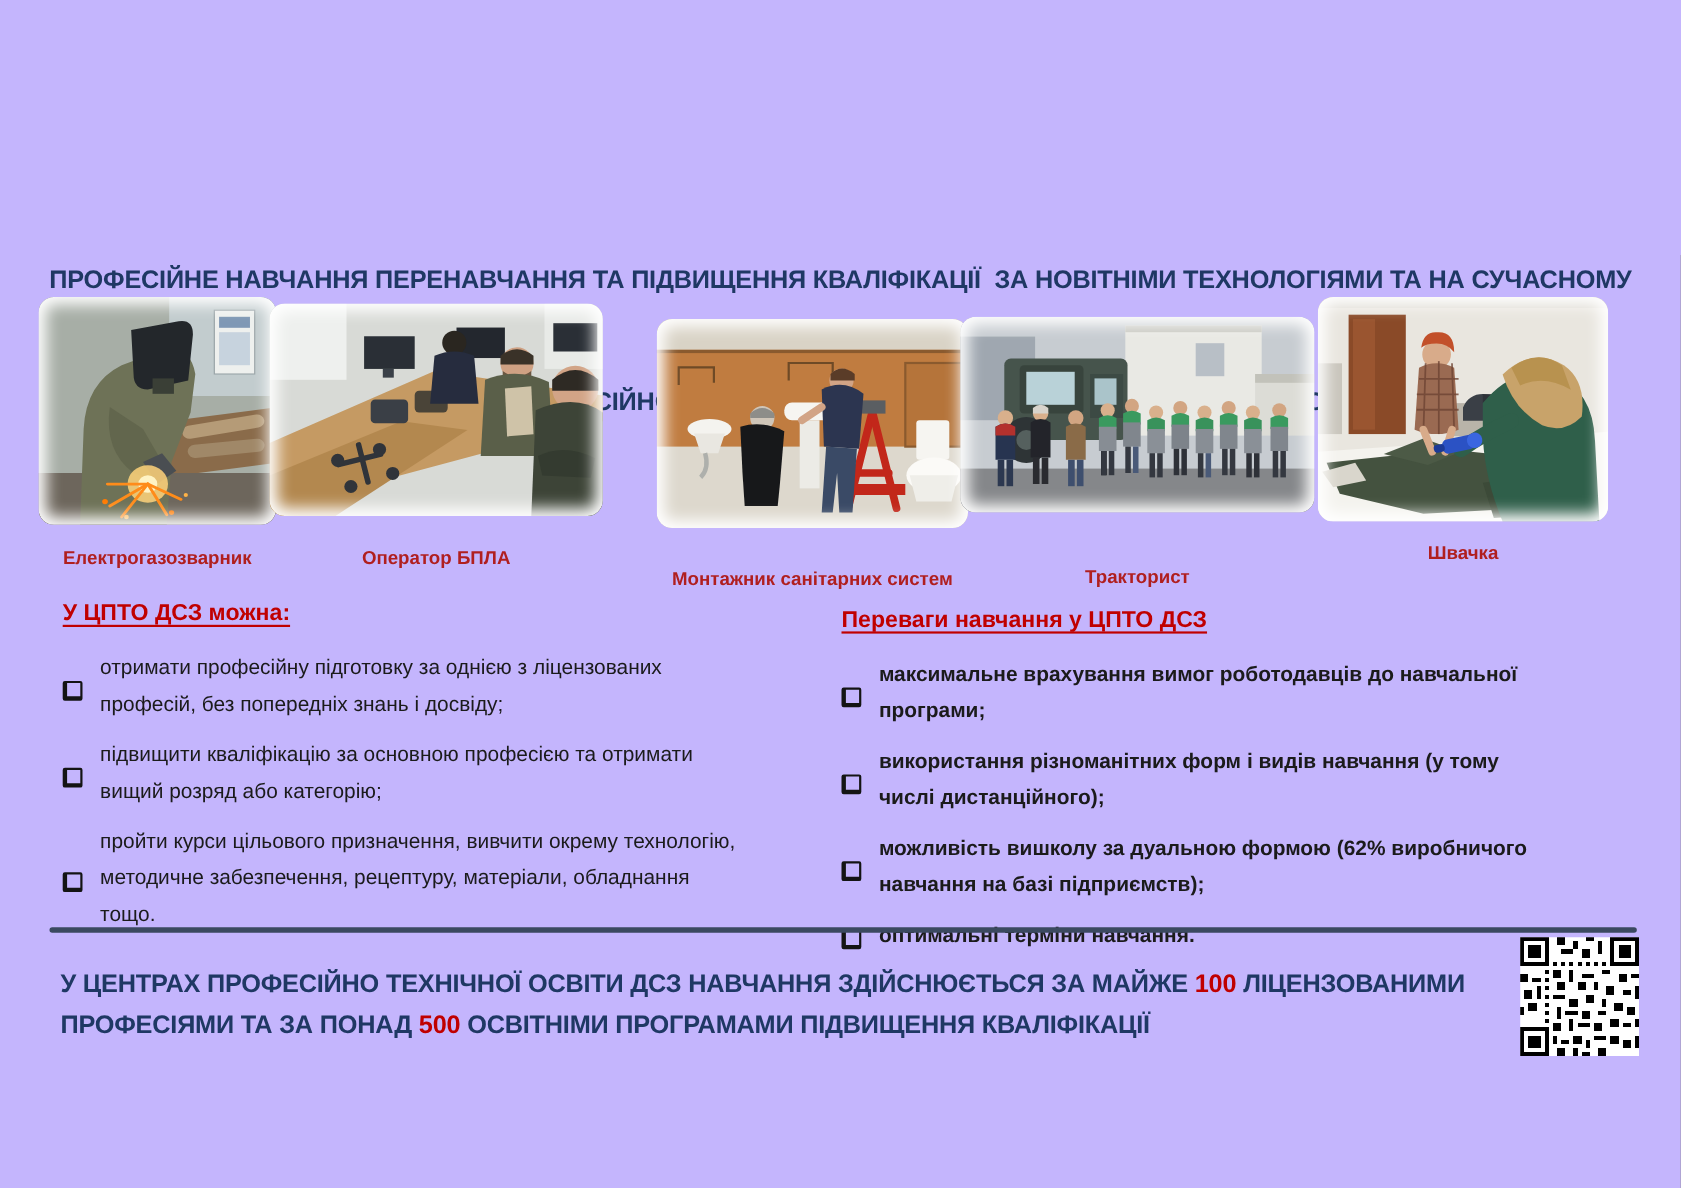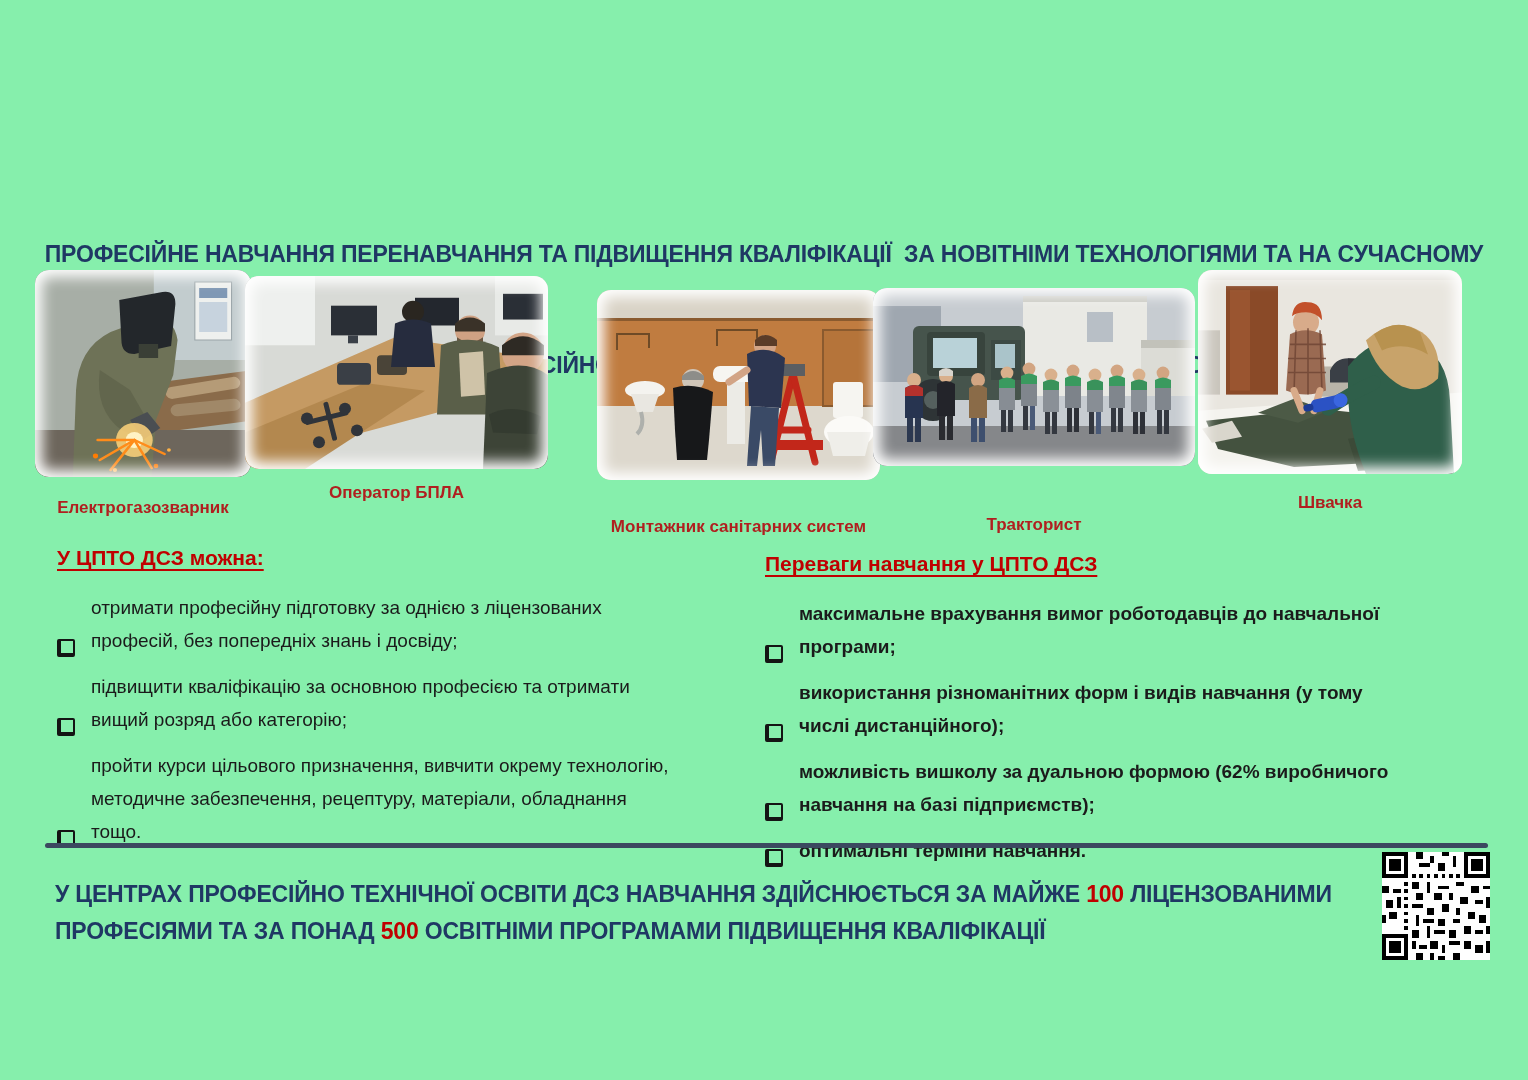--- a/index.html
+++ b/index.html
@@ -1,17 +1,17 @@
 <!DOCTYPE html>
 <html><head>
 <meta charset="utf-8">
 <style>
   html,body{margin:0;padding:0;background:#888;}
   .page{
-    position:relative;width:1528px;height:1080px;background:#86efac;
+    position:relative;width:1528px;height:1080px;background:#c4b5fd;
     font-family:"Liberation Sans",sans-serif;overflow:hidden;margin:0 auto;
   }
   
   .title{
     position:absolute;left:40px;right:40px;top:162px;text-align:center;
     color:#1f3864;font-weight:bold;font-size:23px;line-height:37px;
     letter-spacing:-0.2px;white-space:pre;
   }
   
   .fig{position:absolute;}
@@ -20,34 +20,34 @@
   }
   .ph svg{display:block;width:100%;height:100%;}
   .ph::after{
     content:"";position:absolute;inset:0;border-radius:inherit;
     box-shadow:inset 0 0 14px 7px #ffffff;pointer-events:none;
   }
   .cap{
     text-align:center;color:#b01f1f;font-weight:bold;font-size:17px;
   }
   .p1{left:35px;top:270px;width:216px}  .p1 .ph{height:207px} .p1 .cap{margin-top:21px}
-  .p2{left:245px;top:276px;width:303px} .p2 .ph{height:193px} .p2 .cap{margin-top:14px}
+  .p2{left:245px;top:276px;width:303px} .p2 .ph{height:193px} .p2 .cap{margin-top:29px}
   .p3{left:585px;top:278px;width:283px} .p3 .ph{height:190px} .p3 .cap{margin-top:37px}
   .p4{left:873px;top:288px;width:322px} .p4 .ph{height:178px} .p4 .cap{margin-top:49px}
   .p5{left:1198px;top:270px;width:264px}.p5 .ph{height:204px} .p5 .cap{margin-top:19px}
   
   .col{position:absolute;color:#1b1b1b;}
   .col-left{left:57px;top:546px;width:675px}
   .col-right{left:765px;top:552px;width:700px}
   .col h2{
     margin:0 0 21px 0;font-size:21px;font-weight:bold;color:#c00000;
     text-decoration:underline;text-decoration-thickness:2px;text-underline-offset:4px;
   }
   .col ul{list-style:none;margin:0;padding:0;}
-  .col li{display:flex;align-items:flex-end;gap:16px;margin-bottom:13px;}
+  .col li{display:flex;align-items:center;gap:16px;margin-bottom:13px;}
   .chk{
     flex:0 0 auto;width:12px;height:12px;margin-top:7px;border-radius:2px;
     border:2px solid #141414;border-left-width:4px;border-bottom-width:4px;
   }
   .li-text{font-size:19px;line-height:33px;}
   .col-left .li-text{max-width:580px;}
   .col-right .li-text{max-width:608px;font-weight:bold;}
   
   .rule{
     position:absolute;left:45px;top:843px;width:1443px;height:5px;

